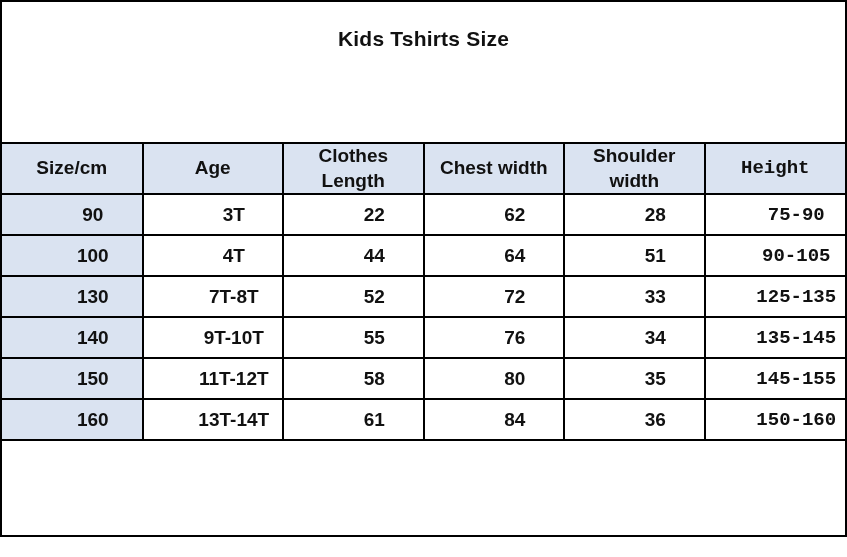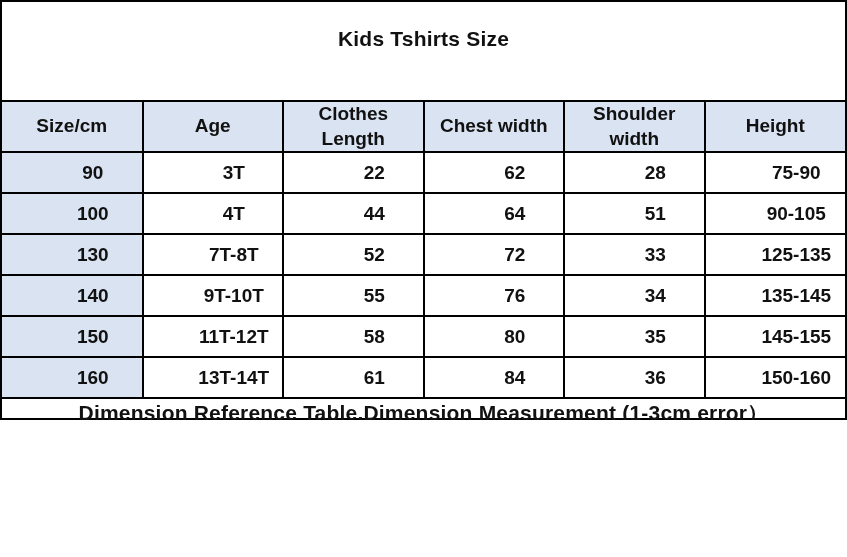--- a/index.html
+++ b/index.html
@@ -5,29 +5,30 @@
   :root {
     --border: #000000;
     --header-bg: #dae3f1;
     --row-label-bg: #dae3f1;
     --text: #111111;
     --page-bg: #ffffff;
   }
   html, body { margin: 0; padding: 0; background: #ffffff; }
   .sheet {
     width: 847px;
-    height: 420px;
+    height: 537px;
     box-sizing: border-box;
     border: 2px solid var(--border);
     background: var(--page-bg);
     display: flex;
     flex-direction: column;
     font-family: "Liberation Sans", sans-serif;
     font-weight: bold;
     color: var(--text);
+    gap: 42px;
   }
   .title {
     height: 74px;
     flex: none;
     display: flex;
     align-items: center;
     justify-content: center;
     font-size: 21px;
     letter-spacing: 0.2px;
   }
@@ -39,21 +40,21 @@
     margin-top: 24px;
   }
   th, td {
     border: 2px solid var(--border);
     text-align: center;
     vertical-align: middle;
     padding: 0 2px;
     font-weight: bold;
   }
   tr > :first-child { border-left: none; }
-  tr > :last-child  { border-right: none; }
+  tr > :last-child  { border-right: none; font-family: Liberation Mono, monospace; }
   th {
     background: var(--header-bg);
     height: 49px;
     font-size: 19px;
     line-height: 1.3;
     white-space: pre-line;
   }
   td {
     height: 39px;
     font-size: 19px;
@@ -134,15 +135,14 @@
         <td>160</td>
         <td>13T-14T</td>
         <td>61</td>
         <td>84</td>
         <td>36</td>
         <td>150-160</td>
       </tr>
     </tbody>
   </table>
 
-  <div class="footnote">Dimension Reference Table,Dimension Measurement (1-3cm error）</div>
 
 </div>
 
 </body></html>

